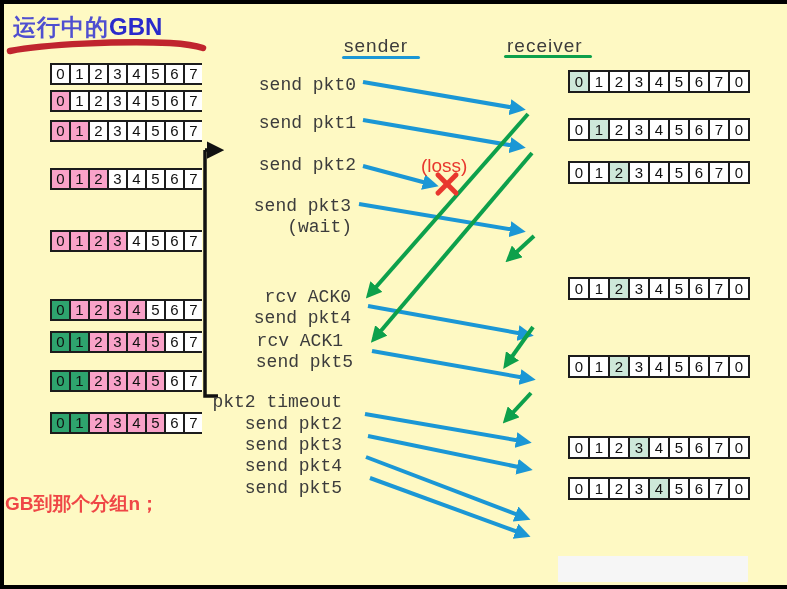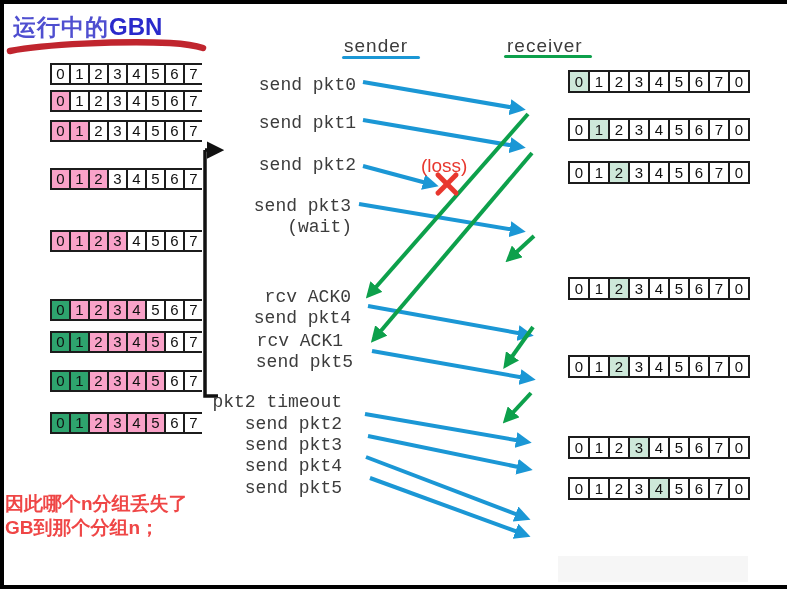--- a/index.html
+++ b/index.html
@@ -1,17 +1,17 @@
 <!DOCTYPE html>
 <html><head>
 <meta charset="utf-8">
 <style>
   html,body{margin:0;padding:0;background:#000;}
   .stage{
-    position:relative;width:787px;height:589px;background:#ffffff;
+    position:relative;width:787px;height:589px;background:#fef9c3;
     font-family:"Liberation Sans", sans-serif;overflow:hidden;
   }
   .edge{position:absolute;background:#000;}
   .edge.top{left:0;top:0;width:787px;height:4px;}
   .edge.left{left:0;top:0;width:4px;height:589px;}
   .edge.bottom{left:0;top:585px;width:787px;height:4px;}
 
   .title{position:absolute;left:13px;top:12px;white-space:nowrap;}
   .title .cn{font-size:23px;font-weight:600;color:#4f4fd0;letter-spacing:1px;}
   .title .en{font-size:24px;font-weight:700;color:#2a2acb;}
@@ -278,21 +278,20 @@
       <div class="evt" style="right: 445px; top: 392px; text-align: right;">pkt2 timeout</div>
       <div class="evt" style="right: 445px; top: 414px;">send pkt2</div>
       <div class="evt" style="right: 445px; top: 435px;">send pkt3</div>
       <div class="evt" style="right: 445px; top: 456px;">send pkt4</div>
       <div class="evt" style="right: 445px; top: 478px;">send pkt5</div>
     </div>
 
   <div class="loss-label">(loss)</div>
 
   <div class="footer" id="footer">
-      <div>因此哪个n分组丢失了</div>
       <div>GB到那个分组n；</div>
     </div>
 
   <div class="watermark"></div>
 
   <div class="edge top"></div>
   <div class="edge left"></div>
   <div class="edge bottom"></div>
 </div>
 

